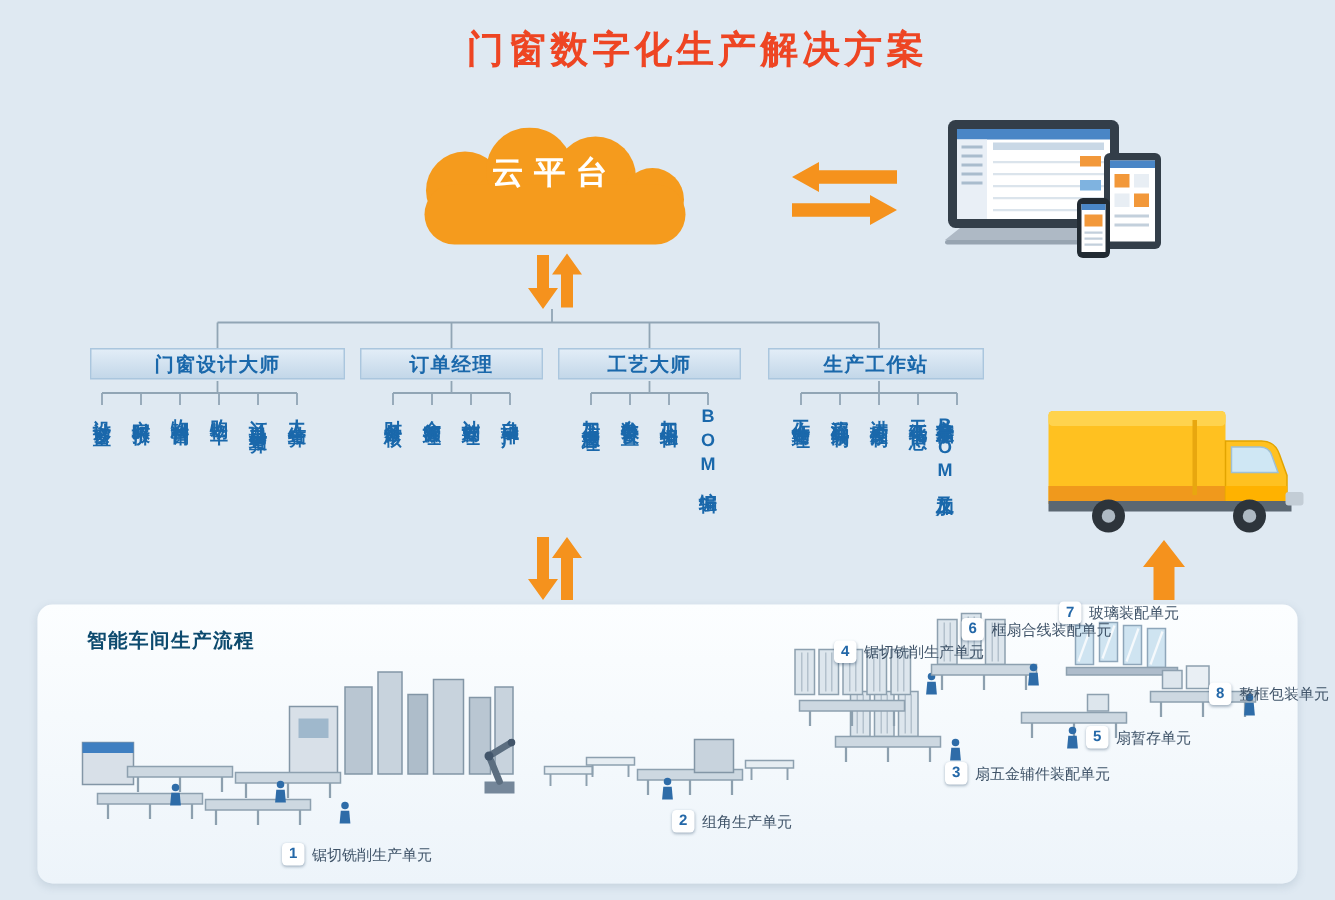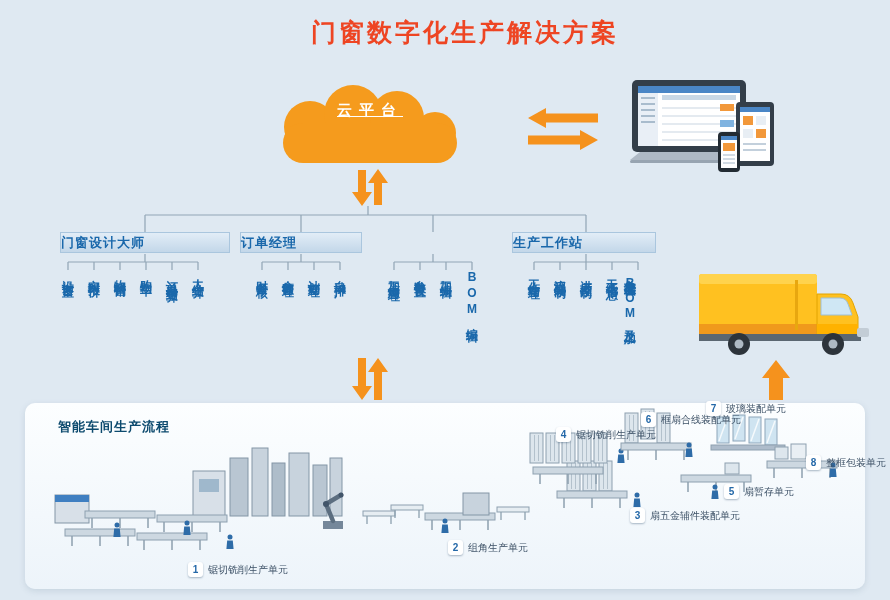--- a/index.html
+++ b/index.html
@@ -6,28 +6,28 @@
   body { font-family:"Liberation Sans","DejaVu Sans",sans-serif; background:#c9d6e2; }
   .stage { position:relative; width:890px; height:600px; background:#dfe9f2; overflow:hidden; margin:0 auto; }
 
   .title { position:absolute; top:16px; left:0; width:100%; text-align:center;
            font-size:25px; font-weight:bold; color:#ee4523; letter-spacing:3px;padding-left:40px; }
 
   
   .cloud { position:absolute; left:265px; top:85px; width:210px; height:85px; }
   .cloud svg { position:absolute; left:0; top:0; }
   .cloud-text { position:absolute; left:0; right:0; top:16px; text-align:center; color:#fff; }
-  .cloud-title { font-size:15px; font-weight:bold; letter-spacing:7px;text-decoration:underline; }
+  .cloud-title { font-size:21px; font-weight:bold; letter-spacing:7px; }
   .cloud-sub { font-size:15px; font-weight:bold; margin-top:3px; }
 
   .devices { position:absolute; left:630px; top:80px; }
   .overlay { position:absolute; left:0; top:0; pointer-events:none; }
 
   
-  .mod-header { position:absolute; top:232px; height:21px; line-height:20px; text-align:left;
+  .mod-header { position:absolute; top:232px; height:21px; line-height:20px; text-align:center;
                 font-size:13px; font-weight:bold; color:#1a68ab; letter-spacing:1px;
                 background:linear-gradient(#e2edf7,#c3d7e9); border:1px solid #aac6de; }
   .feat { position:absolute; top:270px; writing-mode:vertical-rl; text-orientation:upright;
           font-size:12px; font-weight:bold; color:#1a68ab; line-height:14px; letter-spacing:2px; }
   .feat.wide { height:92px; letter-spacing:1px; }
 
   
   .panel { position:absolute; left:25px; top:403px; width:840px; height:186px; border-radius:10px;
            background:linear-gradient(#fcfeff,#edf4fa); box-shadow:0 2px 6px rgba(90,115,140,.18); }
   .panel-label { position:absolute; left:58px; top:418px; font-size:13px; font-weight:bold;
@@ -246,20 +246,21 @@
     <rect x="4" y="66" width="162" height="7" fill="#5b6772"></rect>
     <rect x="162" y="60" width="12" height="9" rx="2" fill="#c3cdd6"></rect>
     <circle cx="44" cy="76" r="11" fill="#2d343b"></circle>
       <circle cx="44" cy="76" r="4.5" fill="#aeb9c3"></circle>
     <circle cx="138" cy="76" r="11" fill="#2d343b"></circle>
       <circle cx="138" cy="76" r="4.5" fill="#aeb9c3"></circle>
   </svg>
 
   <div class="mod-header" style="left:60px;width:170px">门窗设计大师</div>
   <div class="mod-header" style="left:240px;width:122px">订单经理</div>
+  <div class="mod-header" style="left:372px;width:122px">工艺大师</div>
   <div class="mod-header" style="left:512px;width:144px">生产工作站</div>
 
   <div class="feat" style="left:61px">设计窗型</div>
   <div class="feat" style="left:87px">实时报价</div>
   <div class="feat" style="left:113px">物料营销</div>
   <div class="feat" style="left:139px">购物车</div>
   <div class="feat" style="left:165px">订单自动结算</div>
   <div class="feat" style="left:191px">人工结算</div>
 
   <div class="feat" style="left:255px">财务审核</div>

